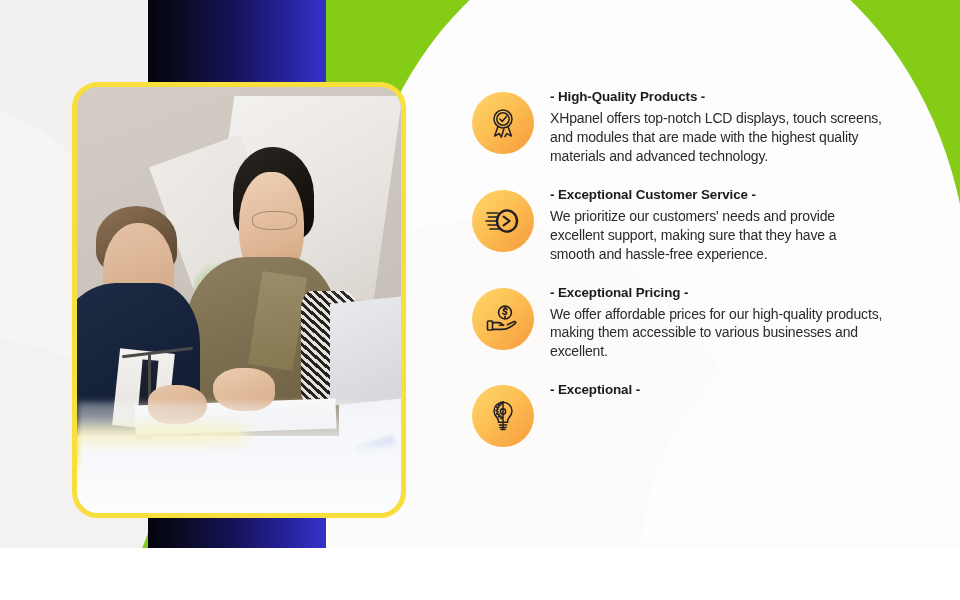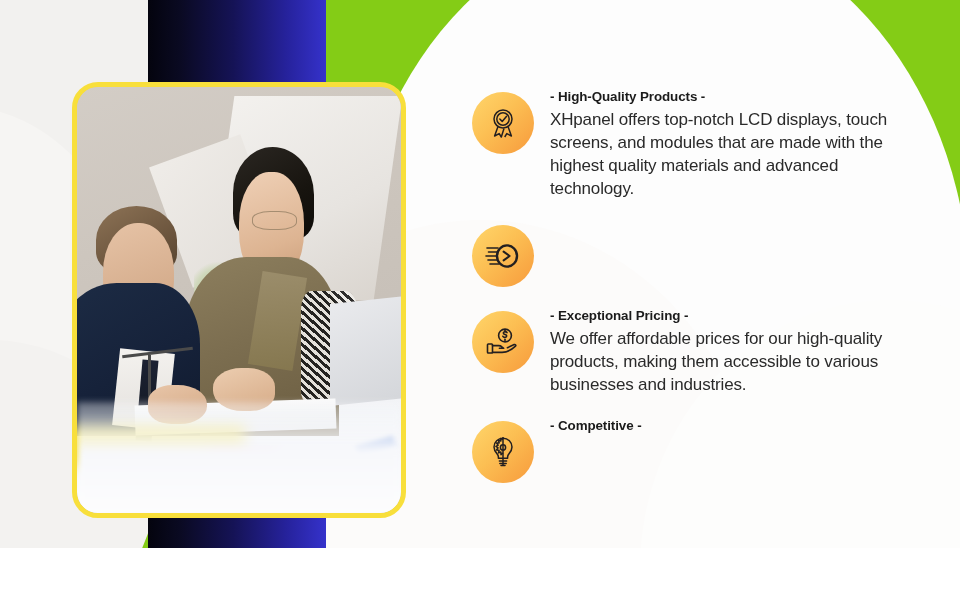--- a/index.html
+++ b/index.html
@@ -246,21 +246,21 @@
 
   .feat-title {
     font-size:13.4px;
     font-weight:bold;
     color:#1b1b1b;
     letter-spacing:-0.1px;
     margin-bottom:4px;
     line-height:1.2;
   }
   .feat-body {
-    font-size:17px;
+    font-size:14px;
     color:#2a2a2a;
     line-height:1.35;
     letter-spacing:-0.15px;
     max-width:334px;
   }
   .feature.f1 .feat-body { max-width:340px; }
 </style>
 </head>
 <body>
 
@@ -336,51 +336,55 @@
         <svg width="36" height="34" viewBox="0 0 36 34" fill="none" stroke="#231f20" stroke-width="1.6">
           <ellipse cx="22" cy="17" rx="10" ry="10.6" stroke-width="2.4"></ellipse>
           <polyline points="18.6,12.6 24.6,17 18.6,21.4" stroke-linecap="round" stroke-linejoin="round" stroke-width="2"></polyline>
           <line x1="2" y1="9" x2="13" y2="9" stroke-linecap="round"></line>
           <line x1="3.5" y1="13" x2="12" y2="13" stroke-linecap="round"></line>
           <line x1="1" y1="17" x2="11" y2="17" stroke-linecap="round"></line>
           <line x1="3" y1="21" x2="12" y2="21" stroke-linecap="round"></line>
           <line x1="5" y1="25" x2="14" y2="25" stroke-linecap="round"></line>
         </svg>
       </div>
+      <div class="feat-text">
+        <div class="feat-title">- Exceptional Customer Service -</div>
+        <div class="feat-body">We prioritize our customers' needs and provide excellent support, making sure that they have a smooth and hassle-free experience.</div>
+      </div>
     </div>
 
     <div class="feature f3">
       <div class="feat-icon">
         <svg width="36" height="34" viewBox="0 0 36 34" fill="none" stroke="#231f20" stroke-width="1.6">
           <circle cx="20" cy="10.5" r="6.4"></circle>
           <path d="M22 7.6c-.6-.8-1.6-1.1-2.4-.9-1 .2-1.5 1.2-1 2 .5.9 2.4.8 2.9 1.7.4.8-.2 1.7-1.2 1.9-.9.2-1.9-.2-2.4-1" stroke-linecap="round"></path>
           <line x1="20" y1="5.4" x2="20" y2="6.8" stroke-linecap="round"></line>
           <line x1="20" y1="14.2" x2="20" y2="15.6" stroke-linecap="round"></line>
           <rect x="2.5" y="19" width="5" height="9" rx="0.8"></rect>
           <path d="M7.5 20.6h6.2c1.3 0 2.4.5 3.2 1.2l1.8 1.5h-4.3" stroke-linecap="round" stroke-linejoin="round"></path>
           <path d="M7.5 27.4h9.6c5.2 0 9.6-2.6 13.4-6.2.8-.8-.2-2.1-1.3-1.6l-6.8 3.1" stroke-linecap="round" stroke-linejoin="round"></path>
         </svg>
       </div>
       <div class="feat-text">
         <div class="feat-title">- Exceptional Pricing -</div>
-        <div class="feat-body">We offer affordable prices for our high-quality products, making them accessible to various businesses and industries.</div>
+        <div class="feat-body">We offer affordable prices for our high-quality products, making them accessible to various businesses and excellent.</div>
       </div>
     </div>
 
     <div class="feature f4">
       <div class="feat-icon">
         <svg width="34" height="34" viewBox="0 0 34 34" fill="none" stroke="#231f20" stroke-width="1.5">
           <path d="M17 3.2c-5 0-9 3.9-9 8.7 0 3.2 1.7 5.3 3 6.9.9 1.1 1.4 1.9 1.4 3.1v1.4h9.2v-1.4c0-1.2.5-2 1.4-3.1 1.3-1.6 3-3.7 3-6.9 0-4.8-4-8.7-9-8.7z" stroke-linejoin="round"></path>
           <line x1="13.4" y1="26" x2="20.6" y2="26" stroke-linecap="round"></line>
           <line x1="13.8" y1="28.4" x2="20.2" y2="28.4" stroke-linecap="round"></line>
           <line x1="15" y1="30.6" x2="19" y2="30.6" stroke-linecap="round"></line>
           <line x1="17" y1="2" x2="17" y2="30.6"></line>
           <path d="M17 4.6 14.8 3.3 14.9 6 12.4 5.3 13.2 7.9 10.6 8.1 12.2 10.2 9.9 11.4 12.1 12.8 10.5 14.9 13.1 15.3 12.5 17.9 14.9 17 15 19.7 17 18" stroke-linejoin="round"></path>
           <circle cx="17" cy="12.4" r="2.6"></circle>
         </svg>
       </div>
       <div class="feat-text">
-        <div class="feat-title">- Competitive -</div>
+        <div class="feat-title">- Exceptional -</div>
       </div>
     </div>
 
   </div>
 </div>
 
 </body></html>

